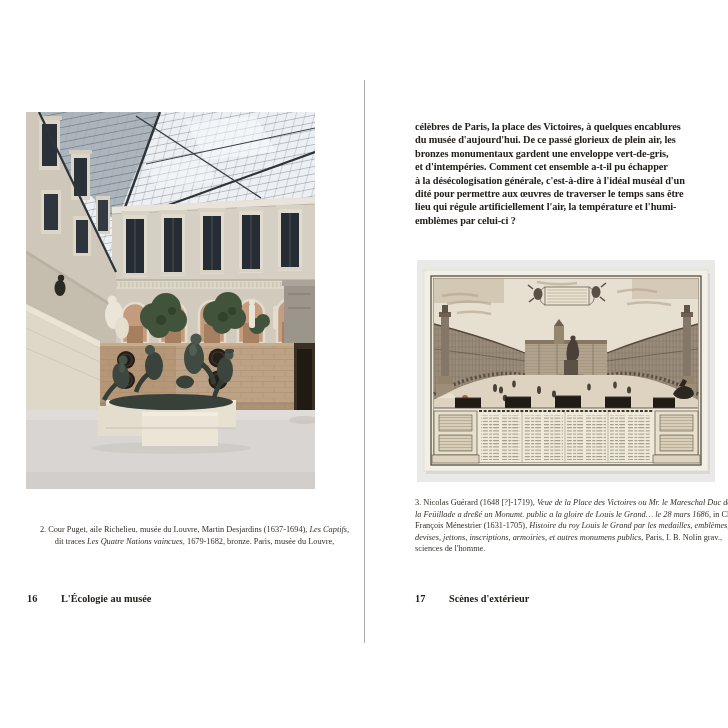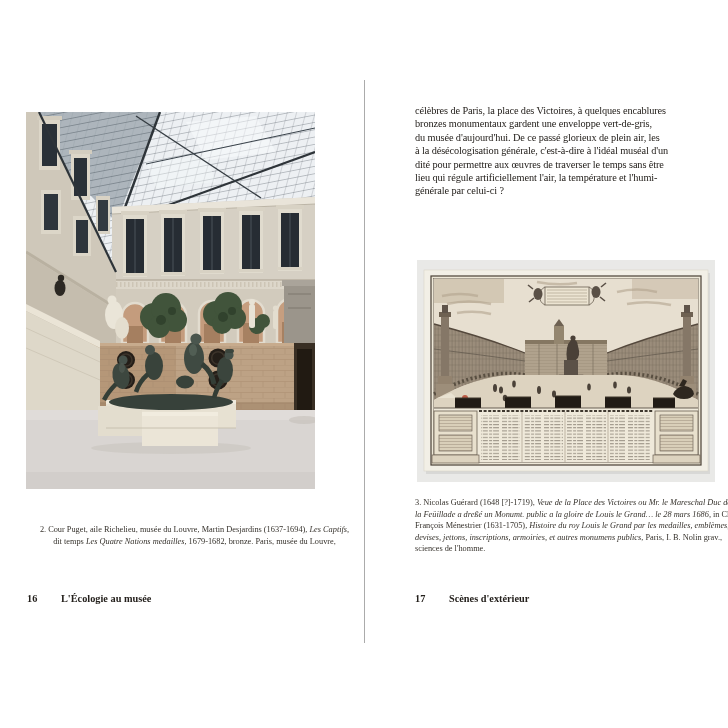--- a/index.html
+++ b/index.html
@@ -4,22 +4,22 @@
 <style>
   html,body{margin:0;padding:0;}
   body{
     width:728px;height:728px;position:relative;background:#ffffff;overflow:hidden;
     font-family:"Liberation Serif","DejaVu Serif",serif;
   }
   .gutter-line{position:absolute;left:364px;top:80px;width:1px;height:563px;background:#ababab;}
   .photo-fig{position:absolute;left:26px;top:112px;width:289px;height:377px;margin:0;}
   .engraving-fig{position:absolute;left:417px;top:260px;width:298px;height:222px;margin:0;}
   .photo-fig svg,.engraving-fig svg{display:block;width:100%;height:100%;}
-  .body-text{position:absolute;left:415px;top:104px;width:305px;
-    font-size:10.3px;line-height:13.4px;font-weight:400;color:#24201c;letter-spacing:-0.1px;}
+  .body-text{position:absolute;left:415px;top:120px;width:305px;
+    font-size:10.3px;line-height:13.4px;font-weight:700;color:#24201c;letter-spacing:-0.1px;}
   .body-text .tline{white-space:nowrap;}
   .caption{font-size:8.3px;line-height:11.6px;color:#35312b;}
   .caption .cap-line{white-space:nowrap;}
   .caption .it{font-style:italic;}
   .caption-left{position:absolute;left:27px;top:524px;width:335px;text-align:center;}
   .caption-right{position:absolute;left:415px;top:497px;width:310px;}
   .footer{position:absolute;font-size:10.3px;font-weight:600;color:#24201c;display:flex;}
   .footer .num{width:34px;}
   .footer-left{left:27px;top:593px;}
   .footer-right{left:415px;top:593px;}
@@ -256,39 +256,40 @@
         <path d="M196,268 Q190,278 188,286" stroke="#333d35" stroke-width="4.5" fill="none"></path>
 
         <ellipse cx="167" cy="238" rx="4" ry="6" fill="#5a665c" opacity="0.7"></ellipse>
         <ellipse cx="96" cy="256" rx="3" ry="5" fill="#555f56" opacity="0.6"></ellipse>
       </g>
     </svg>
   </figure>
 
   <div class="caption caption-left">
     <div class="cap-line"><span>2. Cour Puget, aile Richelieu, musée du Louvre, Martin Desjardins (1637-1694), </span><span class="it">Les Captifs,</span></div>
-    <div class="cap-line"><span>dit temps </span><span class="it">Les Quatre Nations medailles</span><span>, 1679-1682, bronze. Paris, musée du Louvre,</span></div>
+    <div class="cap-line"><span>dit traces </span><span class="it">Les Quatre Nations vaincues</span><span>, 1679-1682, bronze. Paris, musée du Louvre,</span></div>
   </div>
 
   <div class="footer footer-left">
     <span class="num">16</span>
     <span>L'Écologie au musée</span>
   </div>
 </section>
 
 <section>
 
   <div class="body-text">
     <div class="tline">célèbres de Paris, la place des Victoires, à quelques encablures</div>
+    <div class="tline">du musée d'aujourd'hui. De ce passé glorieux de plein air, les</div>
     <div class="tline">bronzes monumentaux gardent une enveloppe vert-de-gris,</div>
-    <div class="tline">du musée d'aujourd'hui. De ce passé glorieux de plein air, les</div>
+    <div class="tline">et d'intempéries. Comment cet ensemble a-t-il pu échapper</div>
     <div class="tline">à la désécologisation générale, c'est-à-dire à l'idéal muséal d'un</div>
     <div class="tline">dité pour permettre aux œuvres de traverser le temps sans être</div>
     <div class="tline">lieu qui régule artificiellement l'air, la température et l'humi-</div>
-    <div class="tline">générale par celui-ci ?</div>
+    <div class="tline">emblèmes par celui-ci ?</div>
   </div>
 
   <figure class="engraving-fig">
     <svg viewBox="0 0 298 222" preserveAspectRatio="none">
       <defs>
         <pattern id="txl" width="42" height="3.2" patternUnits="userSpaceOnUse">
           <path d="M1,1.4H40" stroke="#6e655a" stroke-width="0.75" stroke-dasharray="5,1.3,3,1,6,1.4,4,1.1"></path>
         </pattern>
         <pattern id="fac" width="3.4" height="6" patternUnits="userSpaceOnUse">
           <path d="M1,0V6" stroke="#6b6052" stroke-width="0.5"></path>

